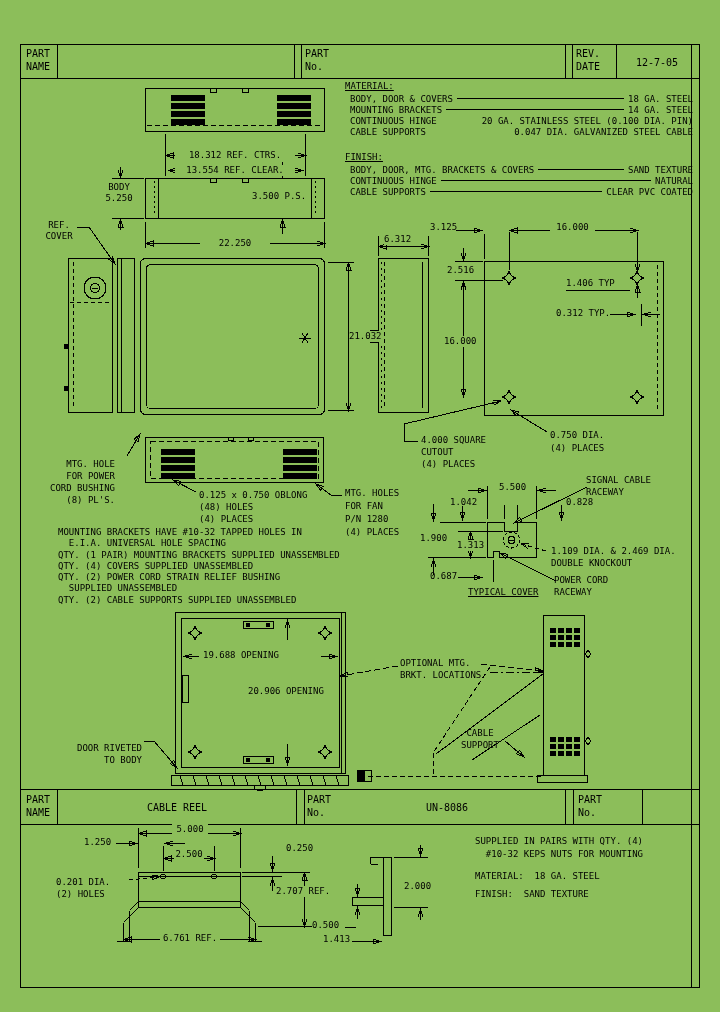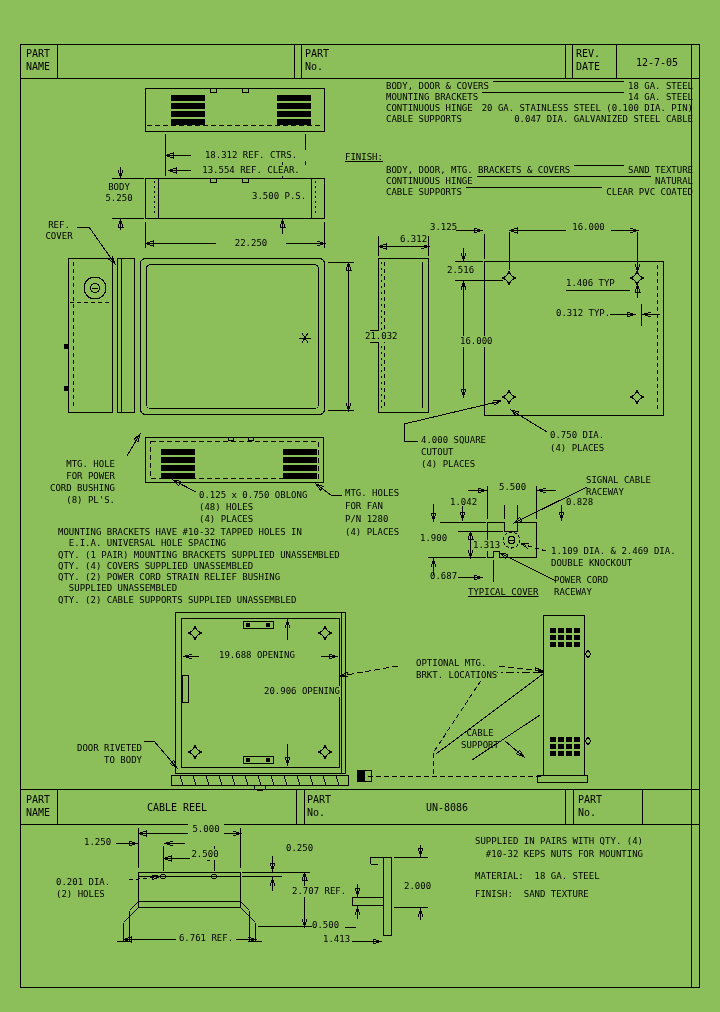--- a/index.html
+++ b/index.html
@@ -4,30 +4,30 @@
 <style>
   html,body{margin:0;padding:0;}
   .sheet{position:relative;width:720px;height:1012px;background:#8cbe5a;overflow:hidden;
          font-family:"DejaVu Sans Mono", monospace;color:#000;}
   svg{position:absolute;left:0;top:0;}
   svg line, svg path, svg rect, svg circle, svg polyline{stroke:#000;fill:none;stroke-width:1;}
   svg .fill{fill:#000;stroke:none;}
   .t{position:absolute;font:9px/11px "DejaVu Sans Mono", monospace;white-space:pre;color:#000;}
   .c{text-align:center;}
   .r{text-align:right;margin-top:7px;}
-  .bg{background:#8cbe5a;margin-left:16px;}
+  .bg{background:#8cbe5a;}
   .f10{font-size:10px;line-height:13px;}
   .f11{font-size:10px;line-height:14px;}
   .f12{font-size:12px;line-height:15px;}
   .lh12{line-height:12px;}
   .lh13{line-height:13px;}
   .u{text-decoration:underline;}
   .spec{position:absolute;left:345px;width:348px;font:9px/11px "DejaVu Sans Mono", monospace;}
   .spec-h{text-decoration:underline;margin-bottom:2px;}
-  .spec-row{display:flex;align-items:flex-start;padding-left:5px;height:11px;margin-left:36px;}
+  .spec-row{display:flex;align-items:center;padding-left:5px;height:11px;}
   .spec-row .ldr{flex:1;border-bottom:1px solid #000;margin:0 4px 2px 4px;}
   .spec-row .gap{flex:1;}
 </style>
 </head>
 <body>
 
 <div class="sheet">
 
 <svg width="720" height="1012" viewBox="0 0 720 1012" shape-rendering="crispEdges">
   <defs>
@@ -321,20 +321,21 @@
 
 <div class="t f10" style="left:26px;top:47px">PART
 NAME</div>
 <div class="t f10" style="left:305px;top:47px">PART
 No.</div>
 <div class="t f10" style="left:576px;top:47px">REV.
 DATE</div>
 <div class="t f11 c" style="left:617px;top:56px;width:80px">12-7-05</div>
 
 <div class="spec" style="top:81px">
+  <div class="spec-h">MATERIAL:</div>
   <div class="spec-row">
         <span>BODY, DOOR &amp; COVERS</span>
         <span class="ldr"></span>
         <span>18 GA. STEEL</span>
       </div>
   <div class="spec-row">
         <span>MOUNTING BRACKETS</span>
         <span class="ldr"></span>
         <span>14 GA. STEEL</span>
       </div>

